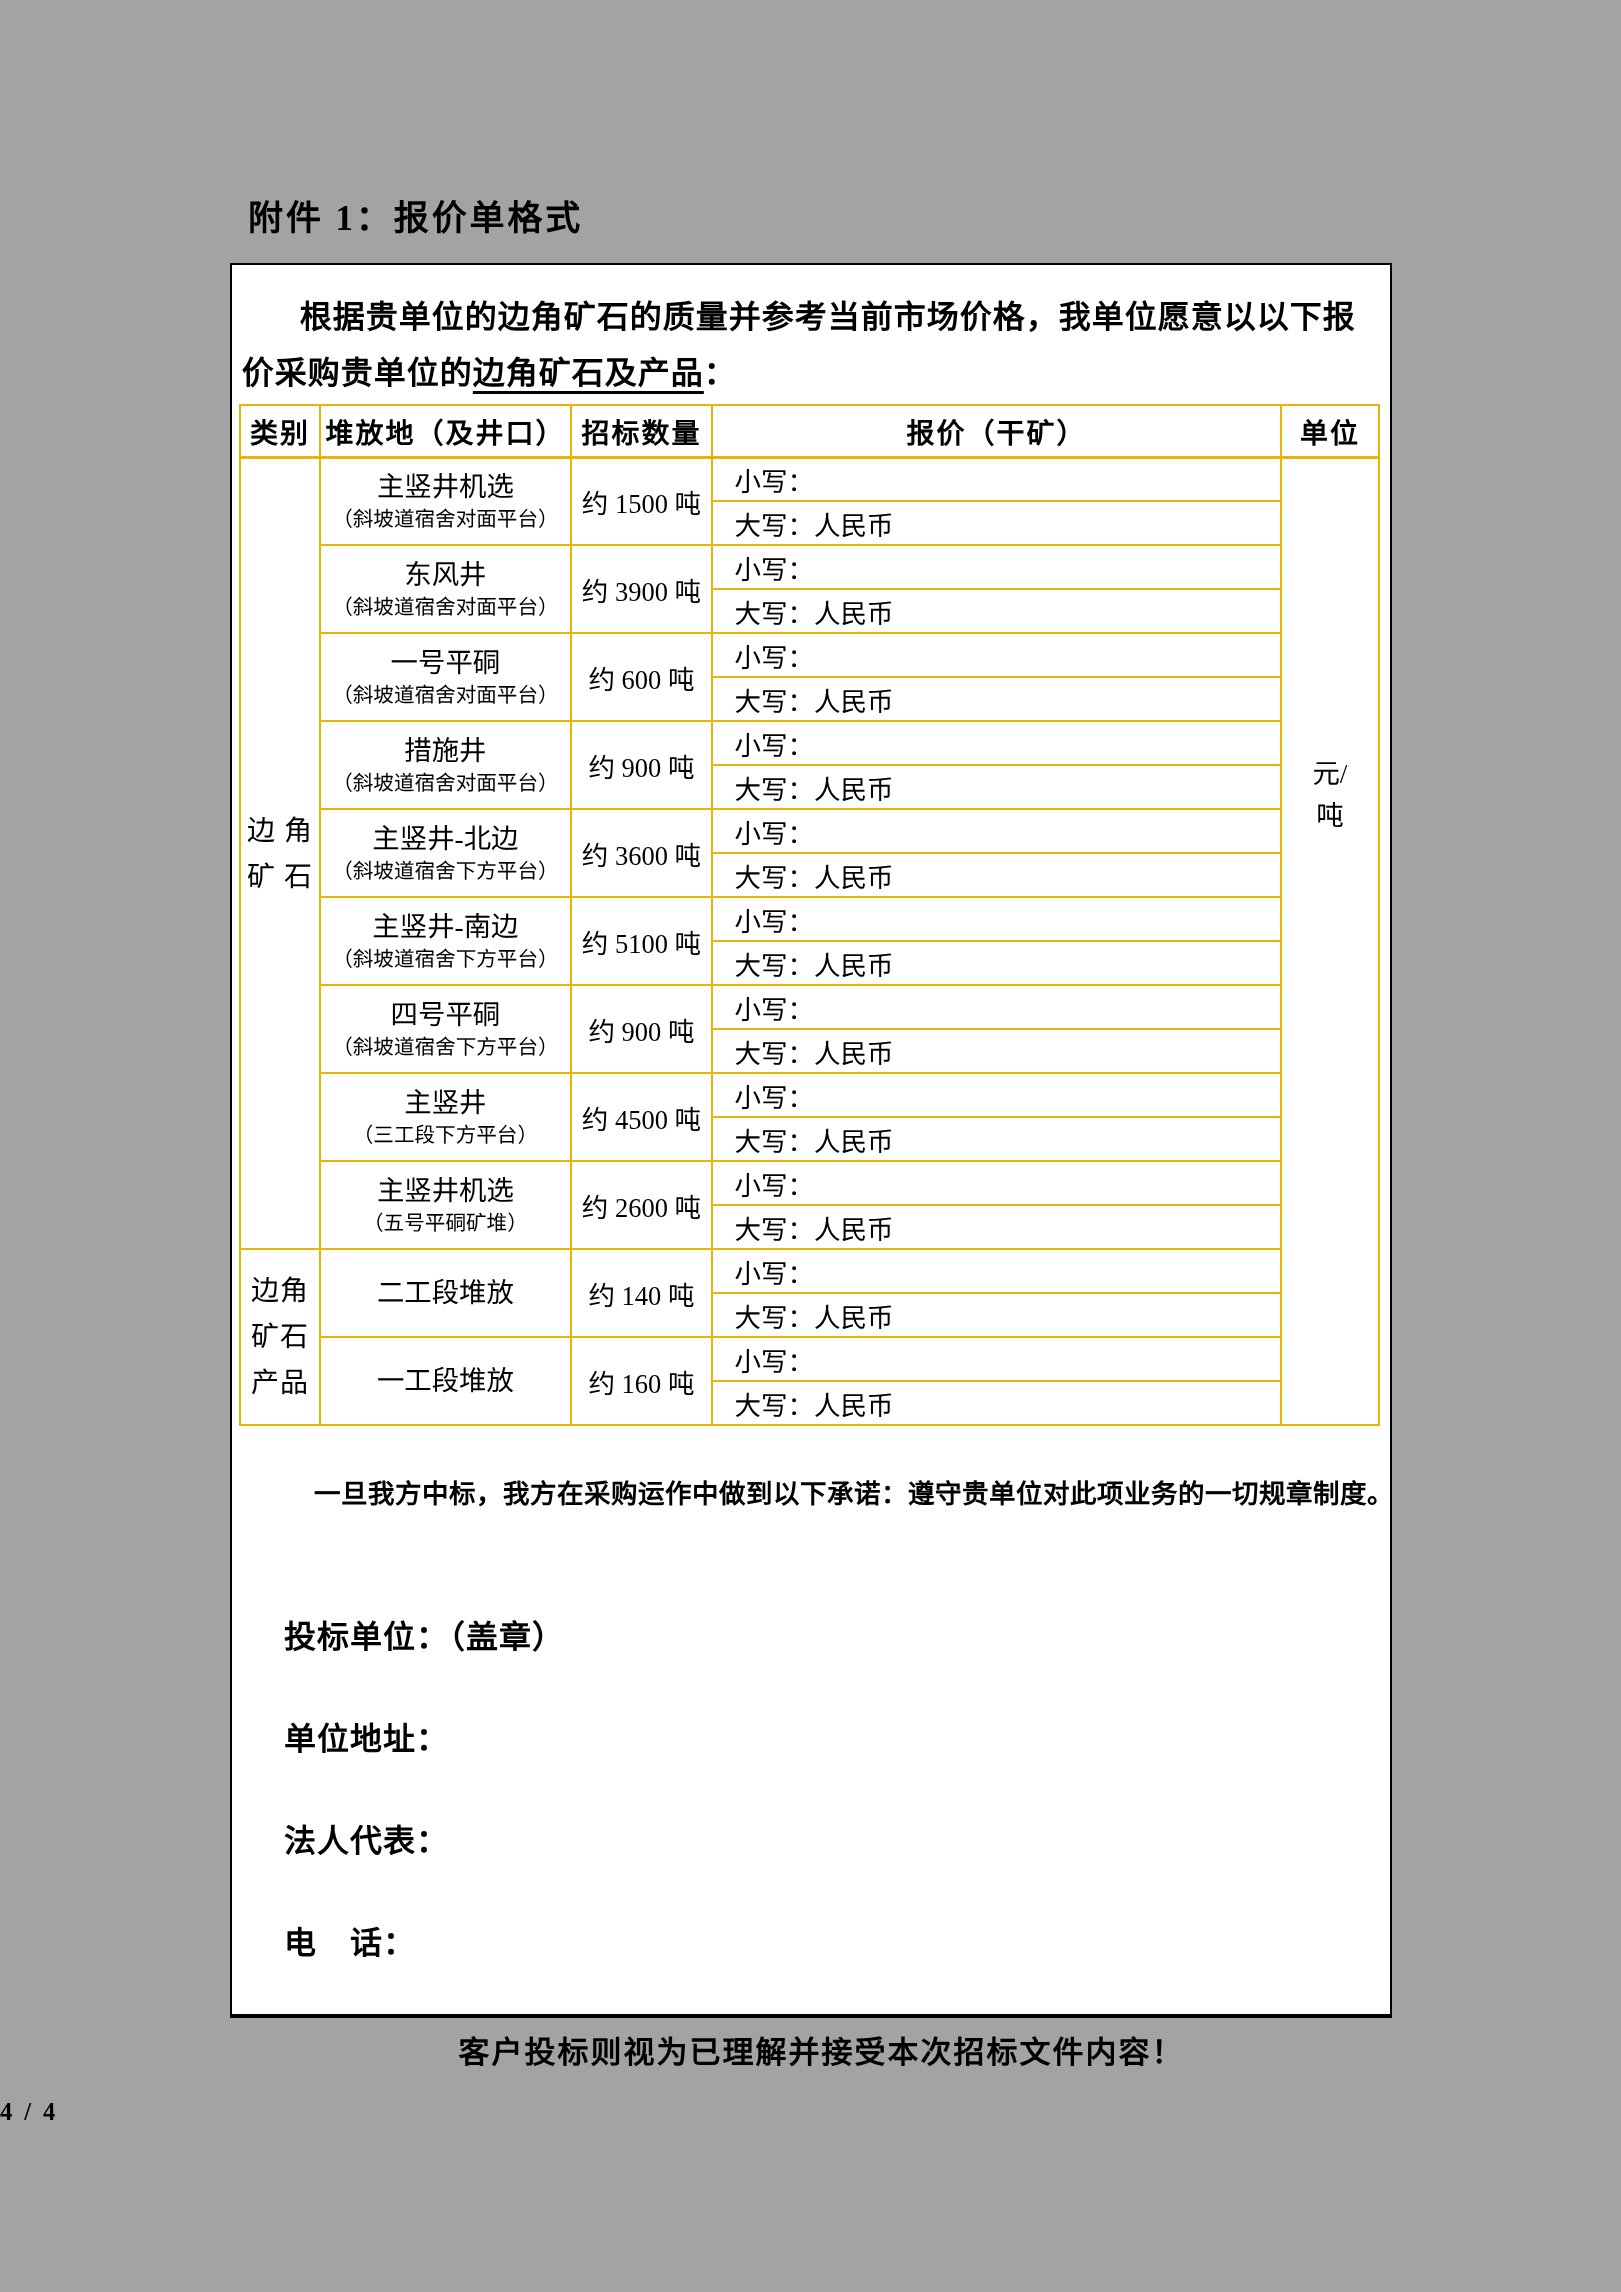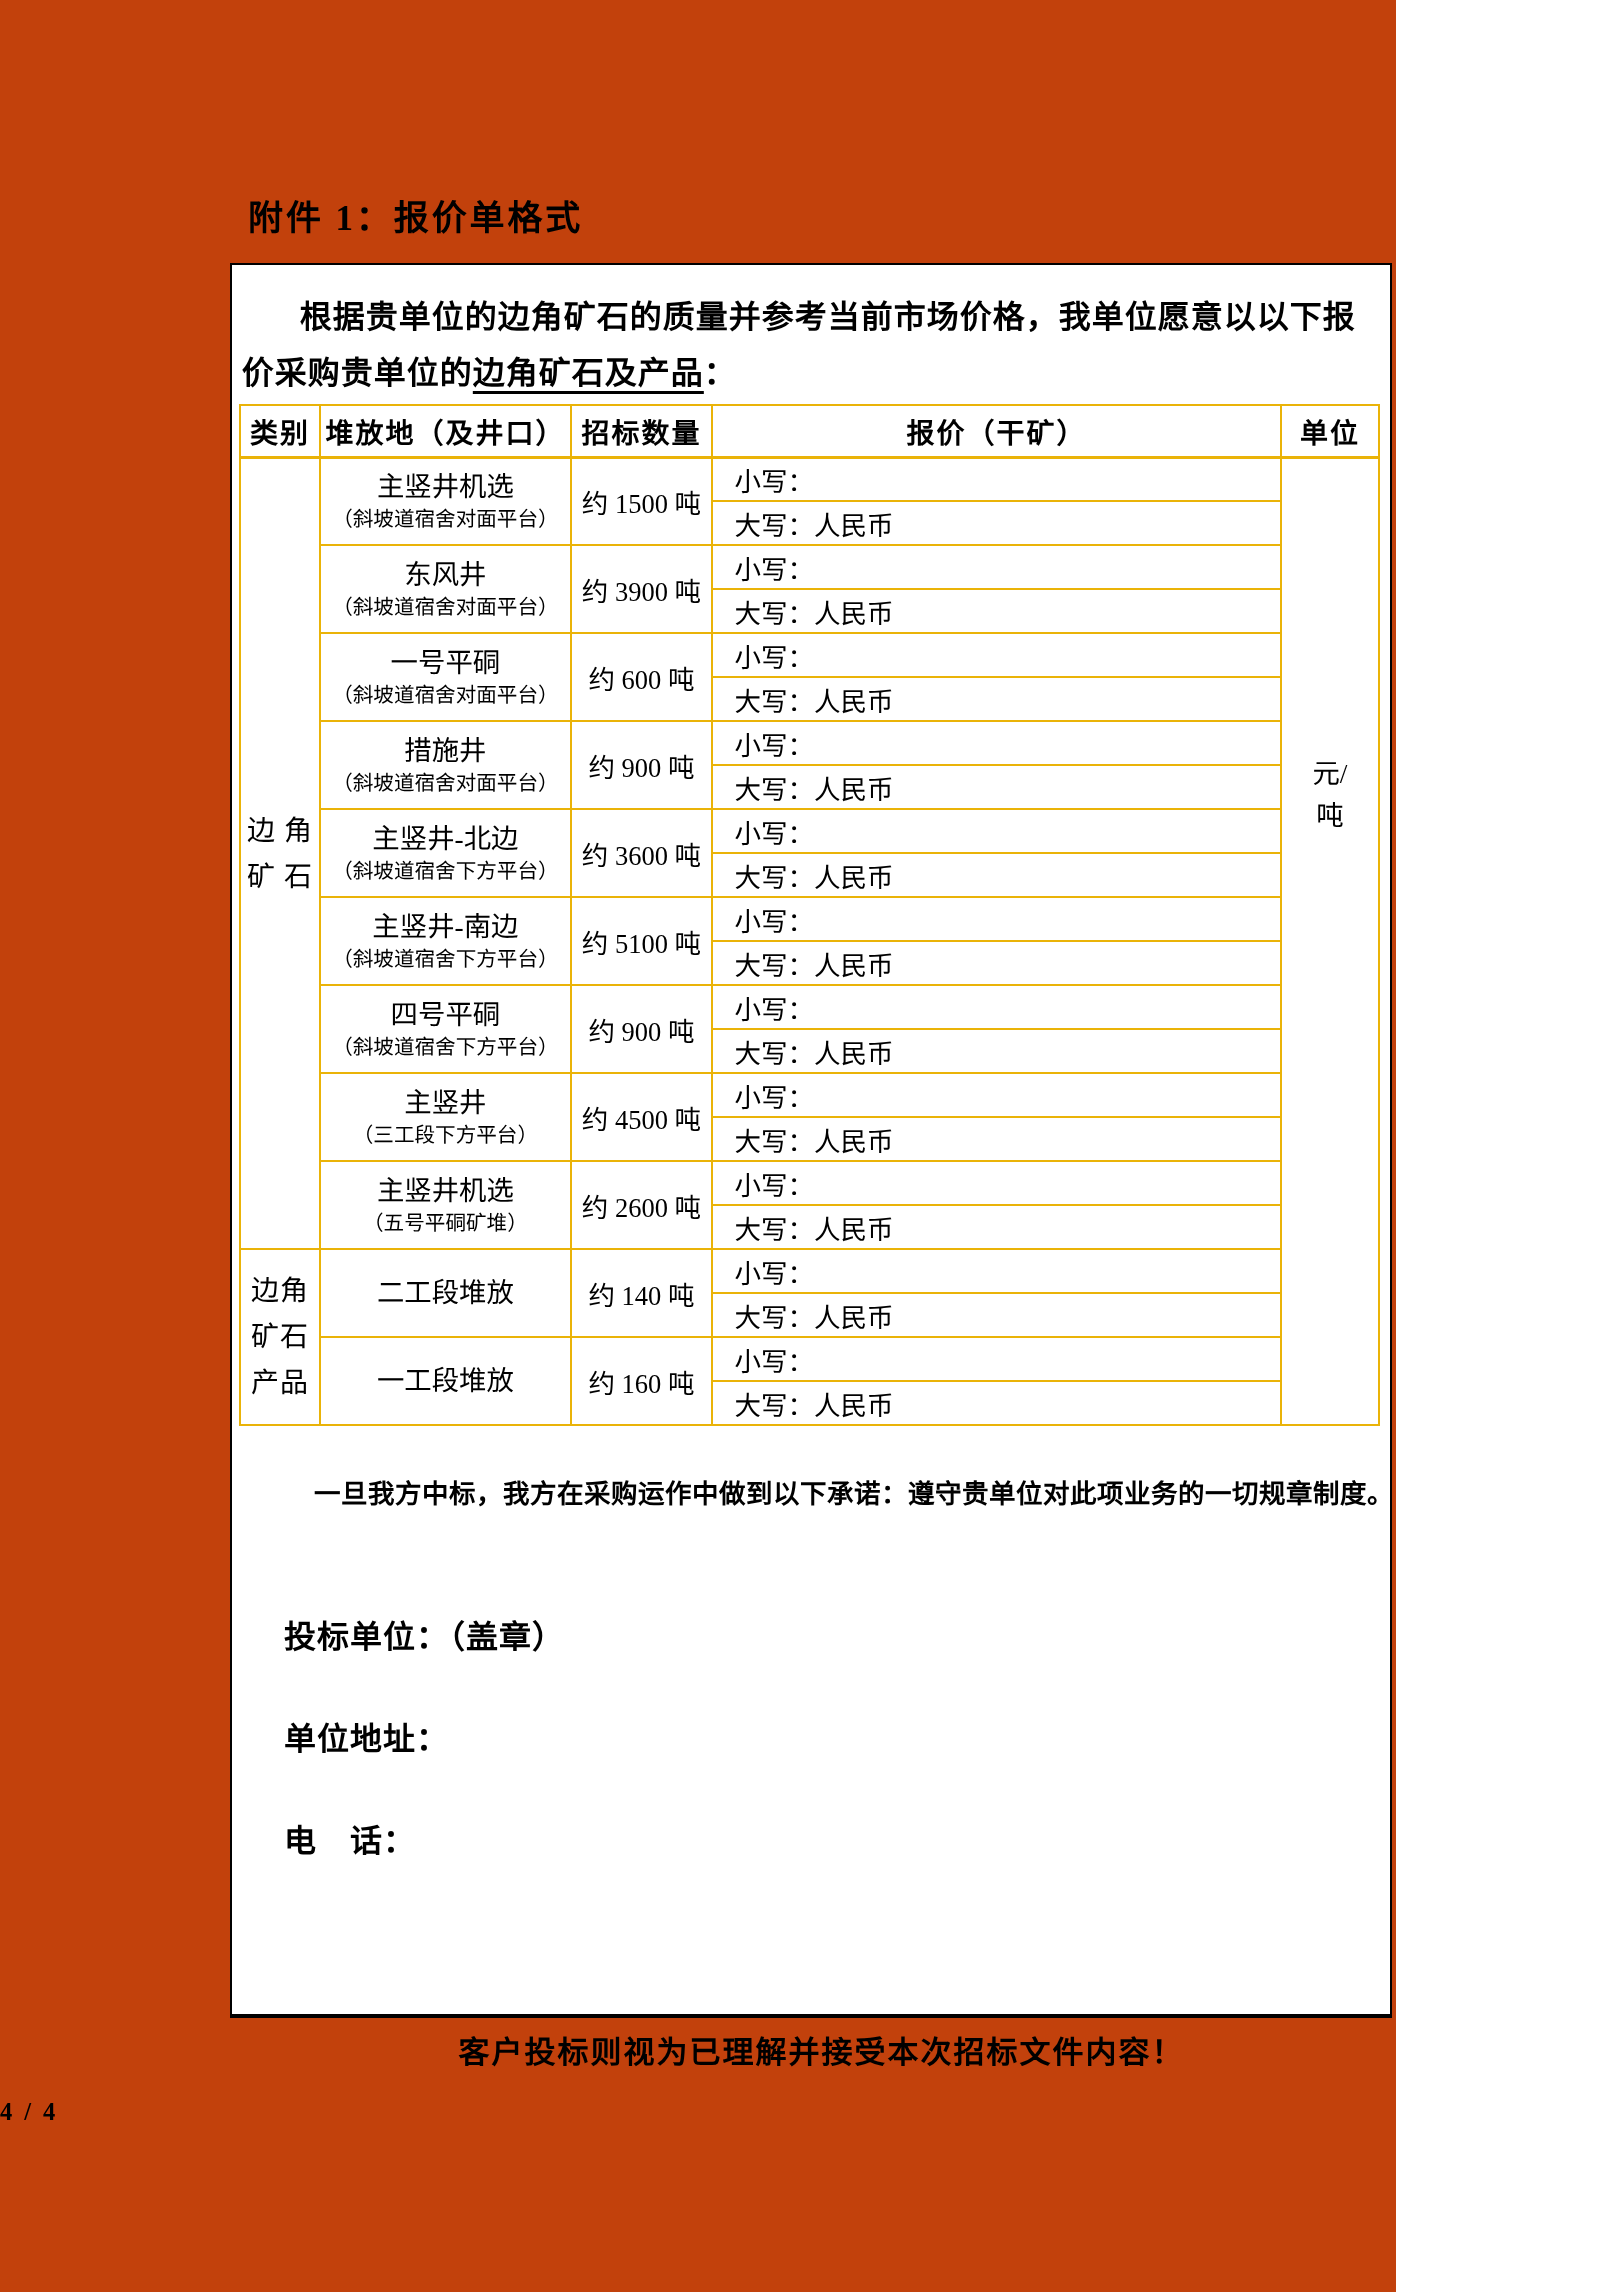--- a/index.html
+++ b/index.html
@@ -6,23 +6,23 @@
     margin: 0;
     padding: 0;
     background: #ffffff;
     width: 1621px;
     height: 2293px;
     font-family: "Liberation Serif", "DejaVu Serif", serif;
     color: #000000;
   }
   .page {
     position: relative;
-    width: 1396px;
+    width: 1621px;
     height: 2293px;
-    background: #c2410c;
+    background: #a3a3a3;
     overflow: hidden;
   }
   .title {
     position: absolute;
     left: 248px;
     top: 189px;
     margin: 0;
     font-size: 35px;
     font-weight: bold;
     letter-spacing: 2.9px;
@@ -289,20 +289,21 @@
             <td class="price big">大写：人民币</td>
           </tr>
         </tbody>
     </table>
 
     <p class="commitment">一旦我方中标，我方在采购运作中做到以下承诺：遵守贵单位对此项业务的一切规章制度。</p>
 
     <div class="sig">
       <div class="sig-field">投标单位：（盖章）</div>
       <div class="sig-field">单位地址：</div>
+      <div class="sig-field">法人代表：</div>
       <div class="sig-field">电　话：</div>
     </div>
 
   </div>
 
   <p class="footer-note">客户投标则视为已理解并接受本次招标文件内容！</p>
   <p class="page-number">4 / 4</p>
 
 </div>
 

